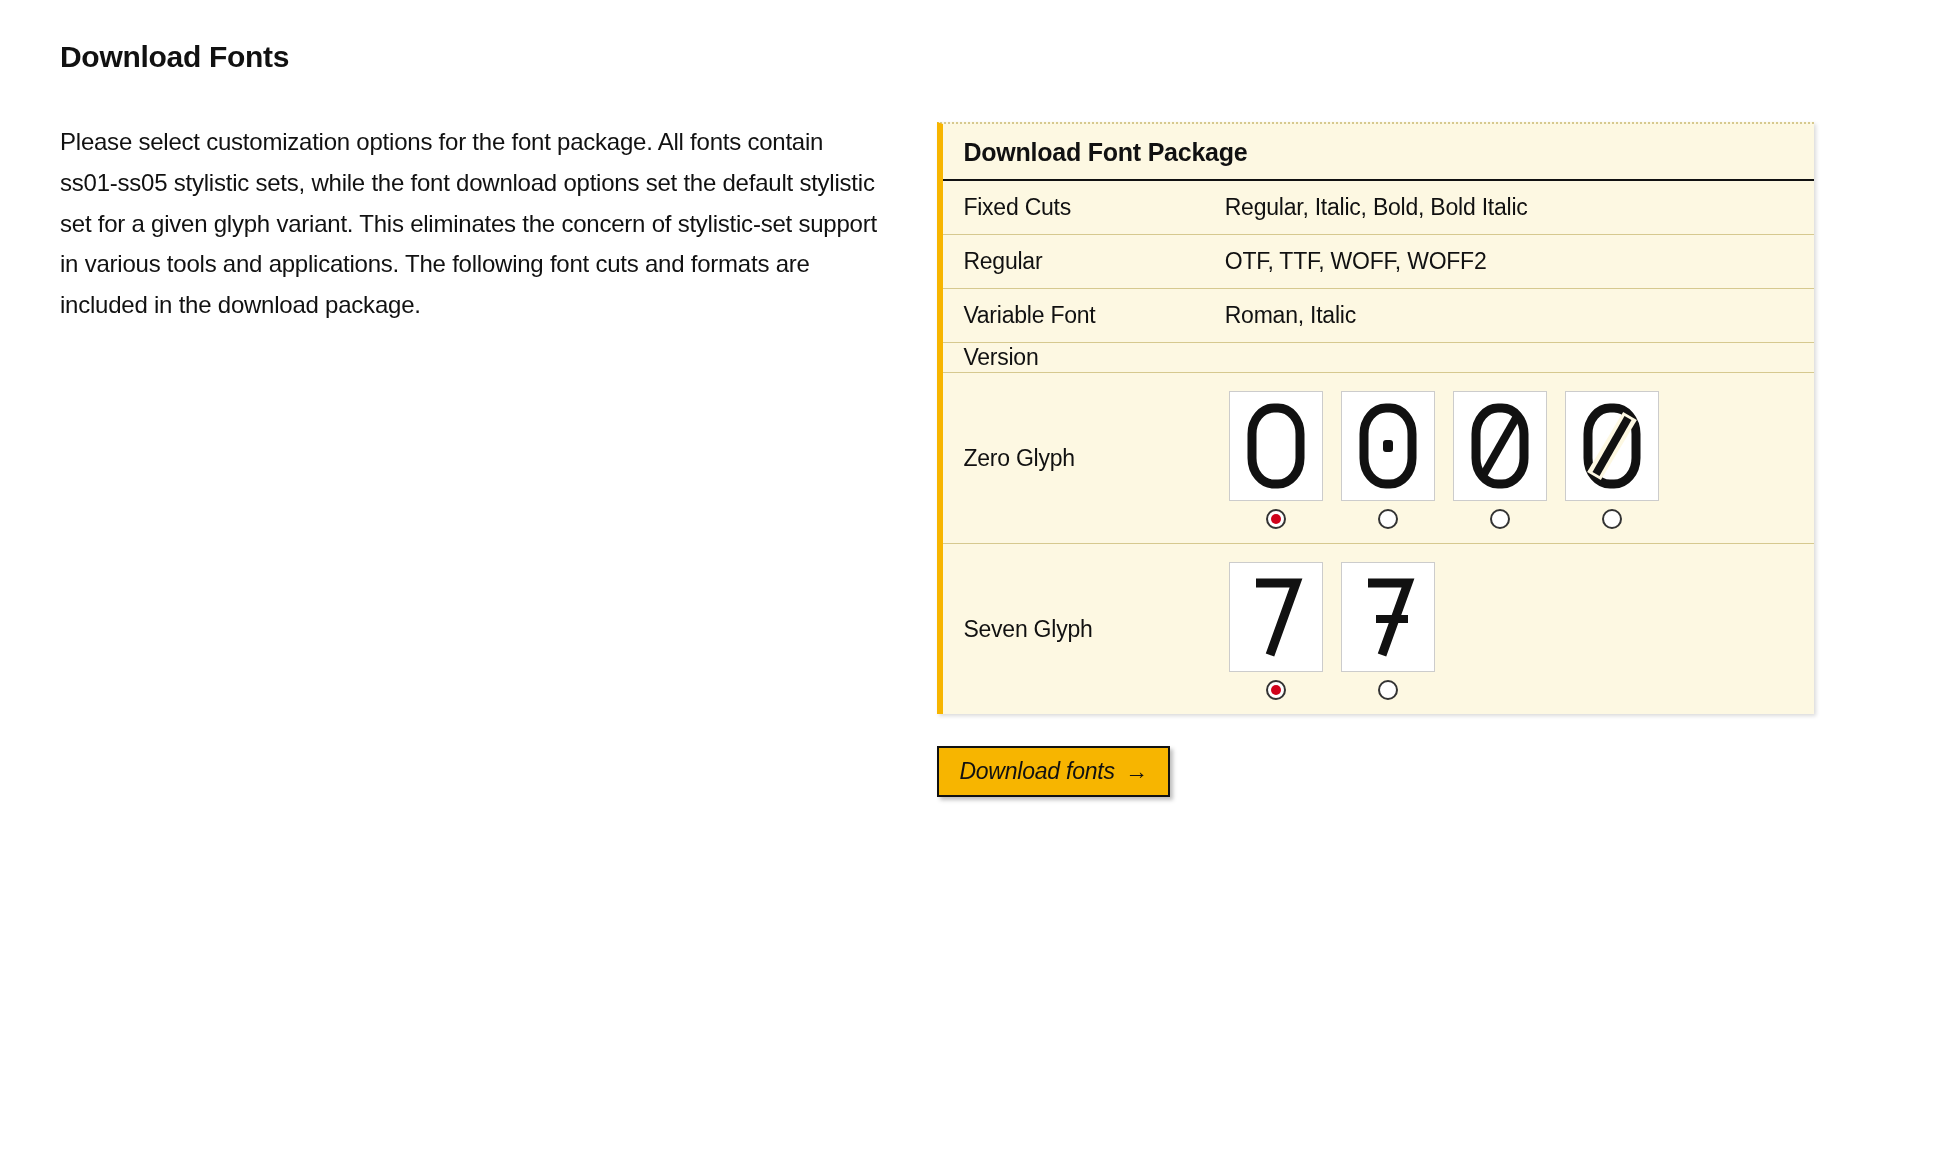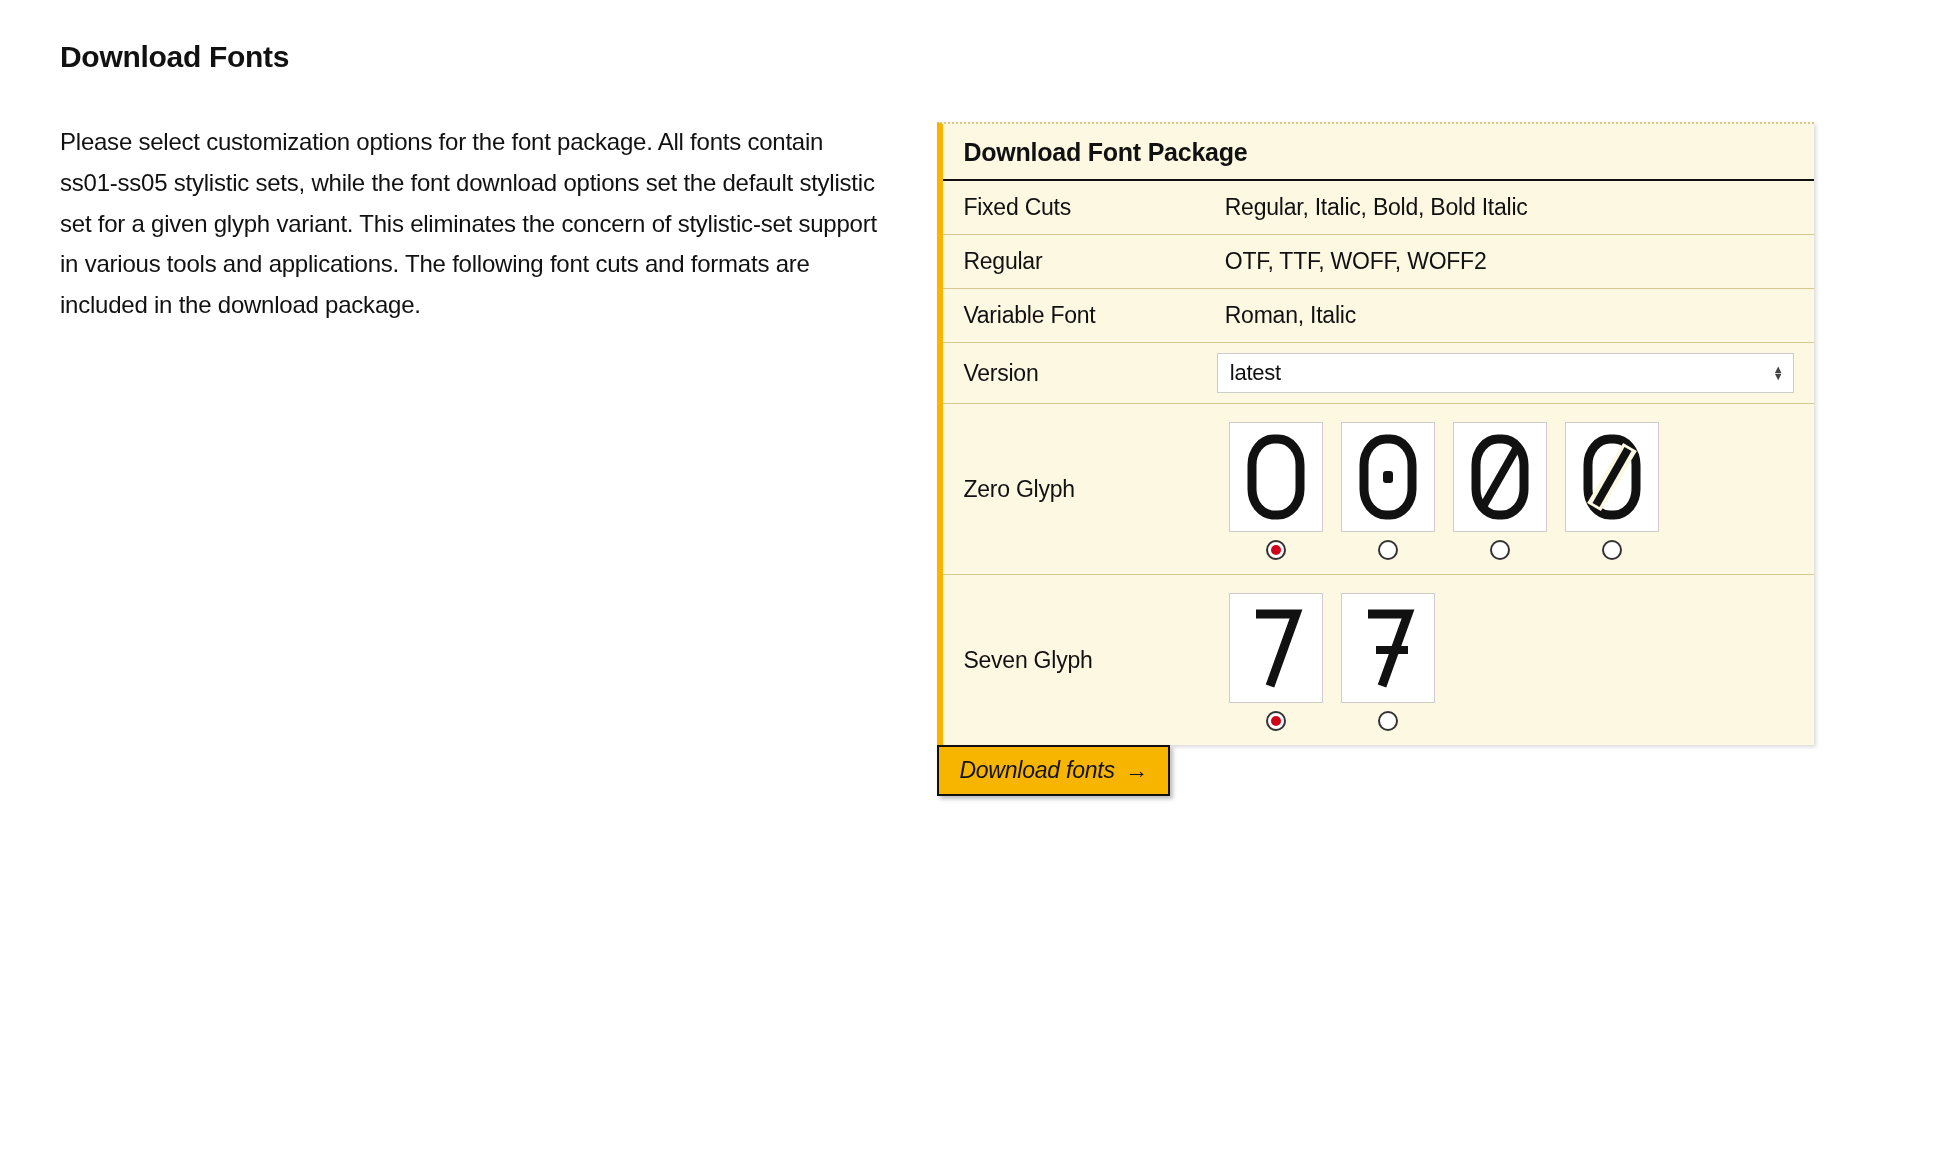--- a/index.html
+++ b/index.html
@@ -31,20 +31,21 @@
       font-size: 24px;
     }
     .right {
       flex: 0 0 49%;
     }
     .panel {
       background: #fdf8e2;
       border-top: 2px dotted #d6c98f;
       border-left: 6px solid #f7b500;
       box-shadow: 2px 2px 4px rgba(0,0,0,0.15);
+      margin-bottom: 32px;
     }
     .panel-title {
       font-size: 25px;
       font-weight: 700;
       padding: 14px 20px 12px;
       border-bottom: 2px solid #111;
     }
     .row {
       display: flex;
       border-bottom: 1px solid #d6c98f;
@@ -172,26 +173,20 @@
           <div class="row-value">OTF, TTF, WOFF, WOFF2</div>
         </div>
 
         <div class="row">
           <div class="row-label">Variable Font</div>
           <div class="row-value">Roman, Italic</div>
         </div>
 
         <div class="row">
           <div class="row-label">Version</div>
-          <div class="row-value-pad">
-            <div class="select">
-              <span>latest</span>
-              <span class="select-caret">▲<br>▼</span>
-            </div>
-          </div>
         </div>
 
         <div class="glyph-row">
           <div class="glyph-label">Zero Glyph</div>
           <div class="glyph-options">
             <div class="glyph-opt">
               <div class="glyph-box">
                 <svg width="60" height="88" viewBox="0 0 60 88">
                     <rect x="6" y="6" width="48" height="76" rx="22" ry="26" fill="none" stroke="#111" stroke-width="9"></rect>
                   </svg>

